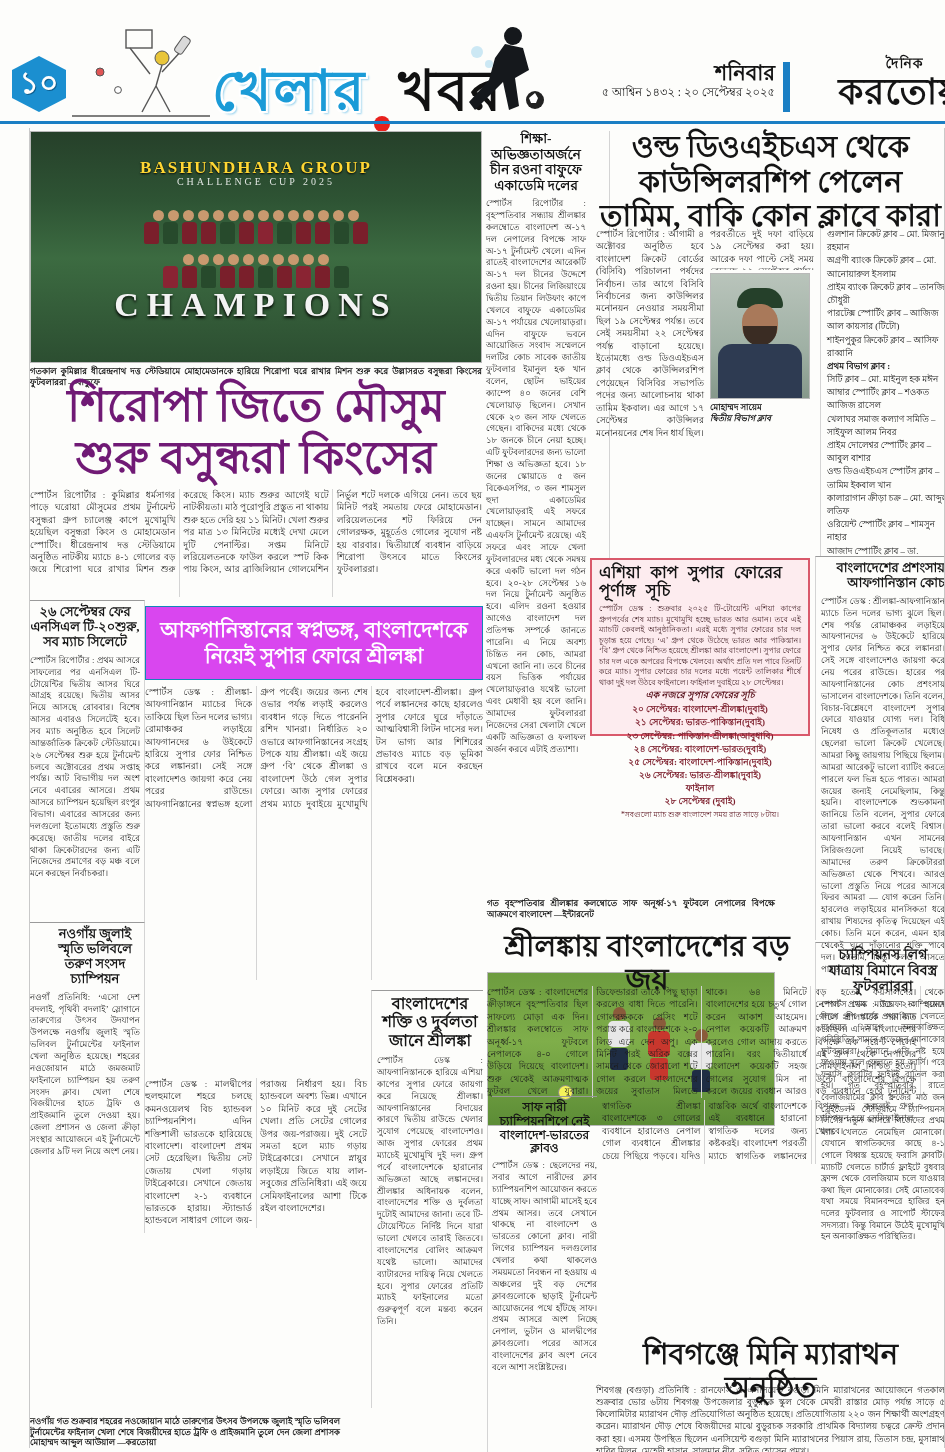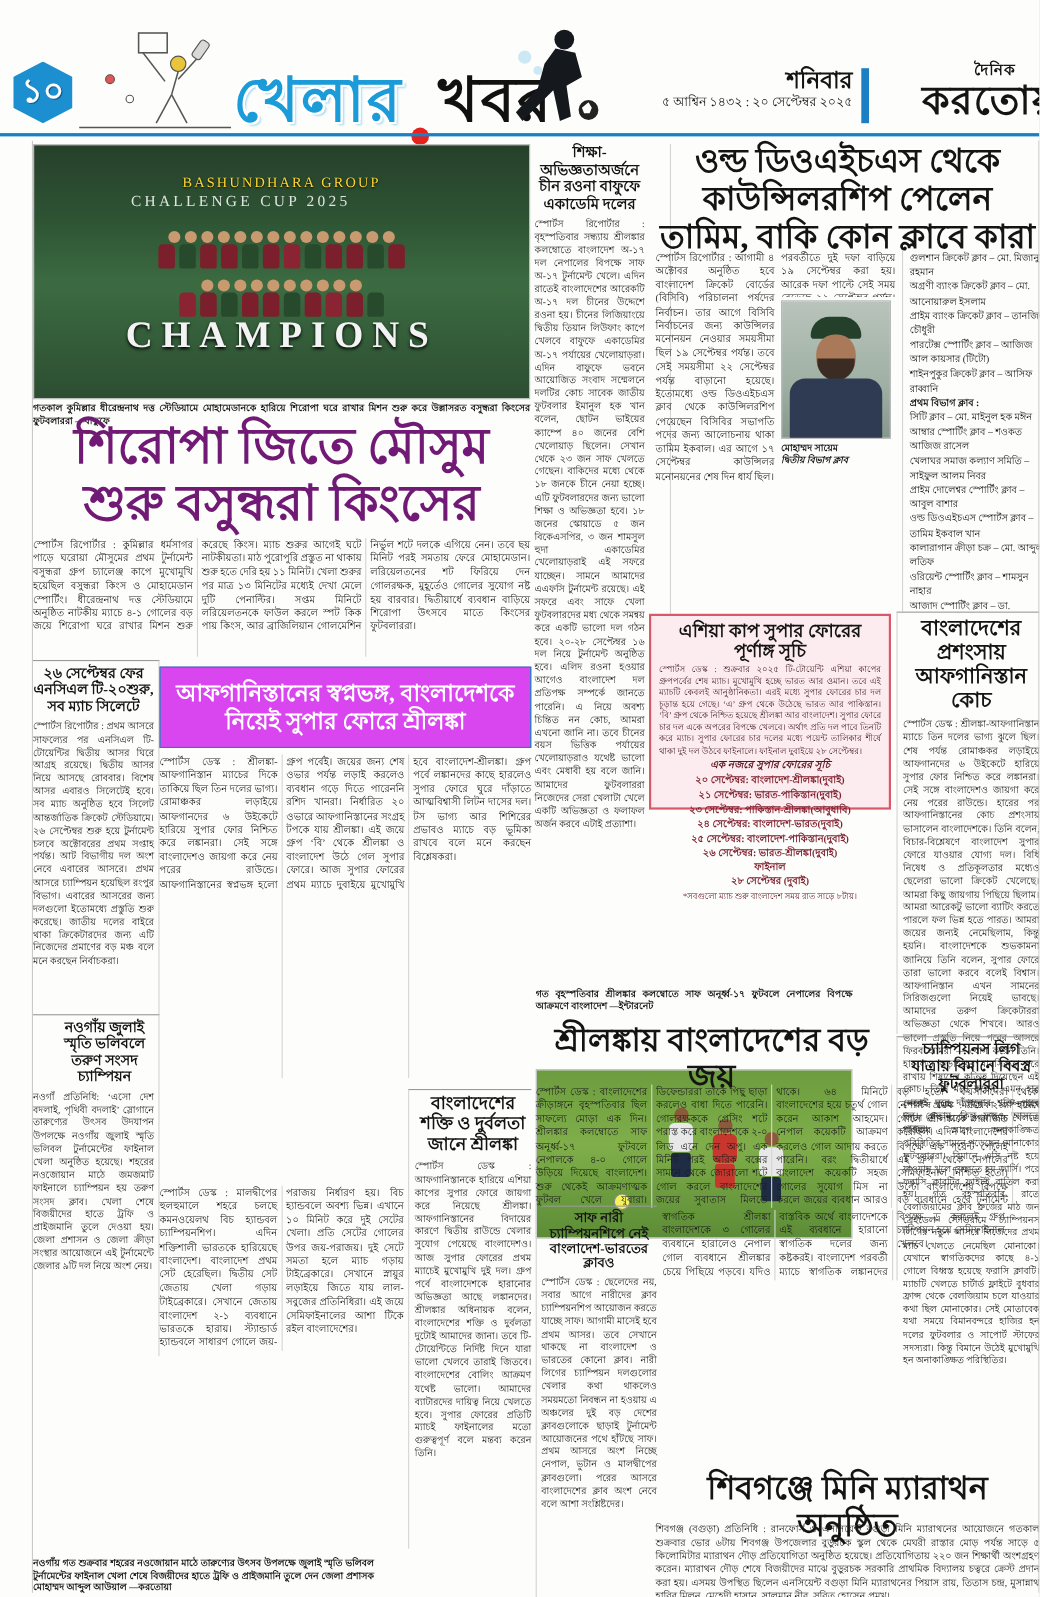--- a/index.html
+++ b/index.html
@@ -28,31 +28,31 @@
   .cap{font-size:8.5px;font-weight:bold;line-height:1.25;text-align:justify;}
   .hl{font-weight:bold;text-align:center;line-height:1.15;}
   .hl-red{color:#701a75;}
   .rule-t{border-top:1px solid #9a9a9a;padding-top:4px;}
   .sep-l{border-left:1px solid #d4d4d4;}
   .sep-r{border-right:1px solid #d4d4d4;}
   
   .bluebox{background:#d946ef;color:#fff;display:flex;align-items:center;justify-content:center;
            text-align:center;font-weight:bold;font-size:21px;line-height:1.25;border:1px solid #1286b8;}
   .pinkbox{background:#fdecef;border:2px solid #d9596b;padding:5px 7px;box-sizing:border-box;}
-  .pink-title{font-size:16.5px;font-weight:bold;text-align:center;line-height:1.1;margin-bottom:3px;}
+  .pink-title{font-size:16.5px;font-weight:bold;text-align:left;line-height:1.1;margin-bottom:3px;font-family:Liberation Mono, monospace;}
   .pink-body{font-size:7.8px;line-height:1.35;text-align:justify;color:#46242a;}
   .sched{font-size:9px;font-weight:bold;color:#7d1f2d;text-align:center;line-height:1.45;}
   .sched-h{font-size:9.5px;font-weight:bold;font-style:italic;color:#5c1620;text-align:center;}
   
   .photo{overflow:hidden;position:relative;border:1px solid #b9b9b9;box-sizing:border-box;}
   .ph-champ{background:linear-gradient(180deg,#26402a 0%,#2e5434 30%,#3c6b41 55%,#2c4e31 100%);}
   .champ-banner{position:absolute;top:26px;left:70px;right:70px;text-align:center;color:#ffd733;
-                font-size:13px;font-weight:normal;letter-spacing:2px;text-shadow:0 1px 2px #000;}
-  .champ-sub{position:absolute;top:44px;left:88px;right:70px;text-align:left;color:#fff;
-             font-size:14px;letter-spacing:3px;opacity:.85;}
+                font-size:17px;font-weight:bold;letter-spacing:2px;text-shadow:0 1px 2px #000;}
+  .champ-sub{position:absolute;top:44px;left:70px;right:70px;text-align:center;color:#fff;
+             font-size:10px;letter-spacing:3px;opacity:.85;}
   .champ-word{position:absolute;bottom:38px;left:0;right:0;text-align:center;color:#f3f3f3;
               font-size:34px;font-weight:bold;letter-spacing:8px;text-shadow:0 2px 3px #000;}
   .crowd{position:absolute;left:0;right:0;display:flex;justify-content:center;gap:4px;}
   .p-head{width:11px;height:11px;border-radius:50%;background:#c9996f;}
   .p-body{width:15px;height:22px;border-radius:4px 4px 2px 2px;}
   .ph-grass{background:linear-gradient(180deg,#6d9c3f 0%,#7fae4a 45%,#5c8c36 100%);}
   .player{position:absolute;width:26px;height:64px;}
   .player .h{width:13px;height:13px;border-radius:50%;background:#8a5b3b;margin:0 auto;}
   .player .t{width:22px;height:26px;margin:1px auto 0;border-radius:5px;}
   .player .l{width:18px;height:22px;margin:1px auto 0;border-radius:3px;}
@@ -262,21 +262,21 @@
     <div class="player" style="left:200px;top:56px;">
       <div class="h"></div>
         <div class="t" style="background:#e8e8e8;"></div>
         <div class="l" style="background:#1f2d44;"></div>
     </div>
     <div class="ball" style="left:70px;top:112px;"></div>
   </div>
   <div class="abs cap" style="left:487px;top:898px;width:288px;">গত বৃহস্পতিবার শ্রীলঙ্কার কলম্বোতে সাফ অনূর্ধ্ব-১৭ ফুটবলে নেপালের বিপক্ষে আক্রমণে বাংলাদেশ —ইন্টারনেট</div>
 
   <div class="abs rule-t sep-l" style="left:815px;top:556px;width:130px;height:384px;padding-left:5px;box-sizing:border-box;">
-    <div class="hl" style="font-size:19px;">বাংলাদেশের প্রশংসায় আফগানিস্তান কোচ</div>
+    <div class="hl" style="font-size:13px;text-align:right;">বাংলাদেশের প্রশংসায় আফগানিস্তান কোচ</div>
     <div class="body-txt" style="margin-top:5px;font-size:8.6px;">স্পোর্টস ডেস্ক : শ্রীলঙ্কা-আফগানিস্তান ম্যাচে তিন দলের ভাগ্য ঝুলে ছিল। শেষ পর্যন্ত রোমাঞ্চকর লড়াইয়ে আফগানদের ৬ উইকেটে হারিয়ে সুপার ফোর নিশ্চিত করে লঙ্কানরা। সেই সঙ্গে বাংলাদেশও জায়গা করে নেয় পরের রাউন্ডে। হারের পর আফগানিস্তানের কোচ প্রশংসায় ভাসালেন বাংলাদেশকে। তিনি বলেন, বিচার-বিশ্লেষণে বাংলাদেশ সুপার ফোরে যাওয়ার যোগ্য দল। বিধি নিষেধ ও প্রতিকূলতার মধ্যেও ছেলেরা ভালো ক্রিকেট খেলেছে। আমরা কিছু জায়গায় পিছিয়ে ছিলাম। আমরা আরেকটু ভালো ব্যাটিং করতে পারলে ফল ভিন্ন হতে পারত। আমরা জয়ের জন্যই নেমেছিলাম, কিন্তু হয়নি। বাংলাদেশকে শুভকামনা জানিয়ে তিনি বলেন, সুপার ফোরে তারা ভালো করবে বলেই বিশ্বাস। আফগানিস্তান এখন সামনের সিরিজগুলো নিয়েই ভাবছে। আমাদের তরুণ ক্রিকেটাররা অভিজ্ঞতা থেকে শিখবে। আরও ভালো প্রস্তুতি নিয়ে পরের আসরে ফিরব আমরা — যোগ করেন তিনি। হারলেও লড়াইয়ের মানসিকতা ধরে রাখায় শিষ্যদের কৃতিত্ব দিয়েছেন এই কোচ। তিনি মনে করেন, এমন হার থেকেই ঘুরে দাঁড়ানোর শক্তি পাবে দল। পেতাম, কিন্তু ফলও আসতে পারত।</div>
   </div>
 
   <div class="abs hl" style="left:487px;top:930px;width:320px;font-size:29px;">শ্রীলঙ্কায় বাংলাদেশের বড় জয়</div>
   <div class="abs body-txt cols3" style="left:487px;top:986px;width:320px;height:112px;">স্পোর্টস ডেস্ক : বাংলাদেশের ক্রীড়াঙ্গনে বৃহস্পতিবার ছিল সাফল্যে মোড়া এক দিন। শ্রীলঙ্কার কলম্বোতে সাফ অনূর্ধ্ব-১৭ ফুটবলে নেপালকে ৪-০ গোলে উড়িয়ে দিয়েছে বাংলাদেশ। শুরু থেকেই আক্রমণাত্মক ফুটবল খেলে যুবারা। ডিফেন্ডাররা তাকে পিছু ছাড়া করলেও বাধা দিতে পারেনি। গোলরক্ষককে প্রেসিং শটে পরাস্ত করে বাংলাদেশকে ২-০ লিড এনে দেন অপু। এক মিনিট পরই অরিক বক্সের সামনে থেকে জোরালো শটে গোল করলে বাংলাদেশের জয়ের সুবাতাস মিলতে থাকে। ৬৪ মিনিটে বাংলাদেশের হয়ে চতুর্থ গোল করেন আকাশ আহমেদ। নেপাল কয়েকটি আক্রমণ করলেও গোল আদায় করতে পারেনি। বরং দ্বিতীয়ার্ধে বাংলাদেশ কয়েকটি সহজ গোলের সুযোগ মিস না করলে জয়ের ব্যবধান আরও বড় হতো ফয়সালদের। নেপাল প্রথম ম্যাচে ২-০ গোলে শ্রীলঙ্কাকে পরাজিত করেছিল। এদিন বাংলাদেশের বিপক্ষে এক পয়েন্ট পেলেই এই গ্রুপ থেকে নেপালের সেমিফাইনাল নিশ্চিত হতো। উল্টো বাংলাদেশের বিপক্ষে বড় ব্যবধানে হেরে টুর্নামেন্ট থেকে বিদায়ের শঙ্কা তৈরি হয়েছে।</div>
   <div class="abs body-txt cols2" style="left:602px;top:1100px;width:205px;height:64px;">স্বাগতিক শ্রীলঙ্কা বাংলাদেশকে ৩ গোলের ব্যবধানে হারালেও নেপাল গোল ব্যবধানে শ্রীলঙ্কার চেয়ে পিছিয়ে পড়বে। যদিও বাস্তবিক অর্থে বাংলাদেশকে এই ব্যবধানে হারানো স্বাগতিক দলের জন্য কষ্টকরই। বাংলাদেশ পরবর্তী ম্যাচে স্বাগতিক লঙ্কানদের বিপক্ষে ড্র করলেই গ্রুপ চ্যাম্পিয়ন হয়ে সেমিফাইনাল খেলবে।</div>
 
   <div class="abs rule-t sep-l" style="left:815px;top:942px;width:130px;height:222px;padding-left:5px;box-sizing:border-box;">
     <div class="hl" style="font-size:14px;">চ্যাম্পিয়নস লিগ যাত্রায় বিমানে বিবস্ত্র ফুটবলাররা</div>
     <div class="body-txt" style="margin-top:4px;font-size:8.4px;">স্পোর্টস ডেস্ক : উয়েফা চ্যাম্পিয়নস লিগে গ্রুপ পর্বের প্রথম ম্যাচ খেলতে যাওয়ার আগে অনাকাঙ্ক্ষিত পরিস্থিতির সামনে পড়েছেন মোনাকোর ফুটবলাররা। বিমানে এসি নষ্ট হয়ে যাওয়ায় খুলে ফেলতে হয় জার্সি। পরে ফরাসি ক্লাবটির ফ্লাইটই বাতিল করা হয়। গত বৃহস্পতিবার রাতে বেলজিয়ামের ক্লাব ব্রুজের মাঠ জন ব্রেইডেল স্টেডিয়ামে চ্যাম্পিয়নস লিগের নতুন আসরে নিজেদের প্রথম ম্যাচ খেলতে নেমেছিল মোনাকো। যেখানে স্বাগতিকদের কাছে ৪-১ গোলে বিধ্বস্ত হয়েছে ফরাসি ক্লাবটি। ম্যাচটি খেলতে চার্টার্ড ফ্লাইটে বুধবার ফ্রান্স থেকে বেলজিয়াম চলে যাওয়ার কথা ছিল মোনাকোর। সেই মোতাবেক যথা সময়ে বিমানবন্দরে হাজির হন দলের ফুটবলার ও সাপোর্ট স্টাফের সদস্যরা। কিন্তু বিমানে উঠেই মুখোমুখি হন অনাকাঙ্ক্ষিত পরিস্থিতির।</div>

